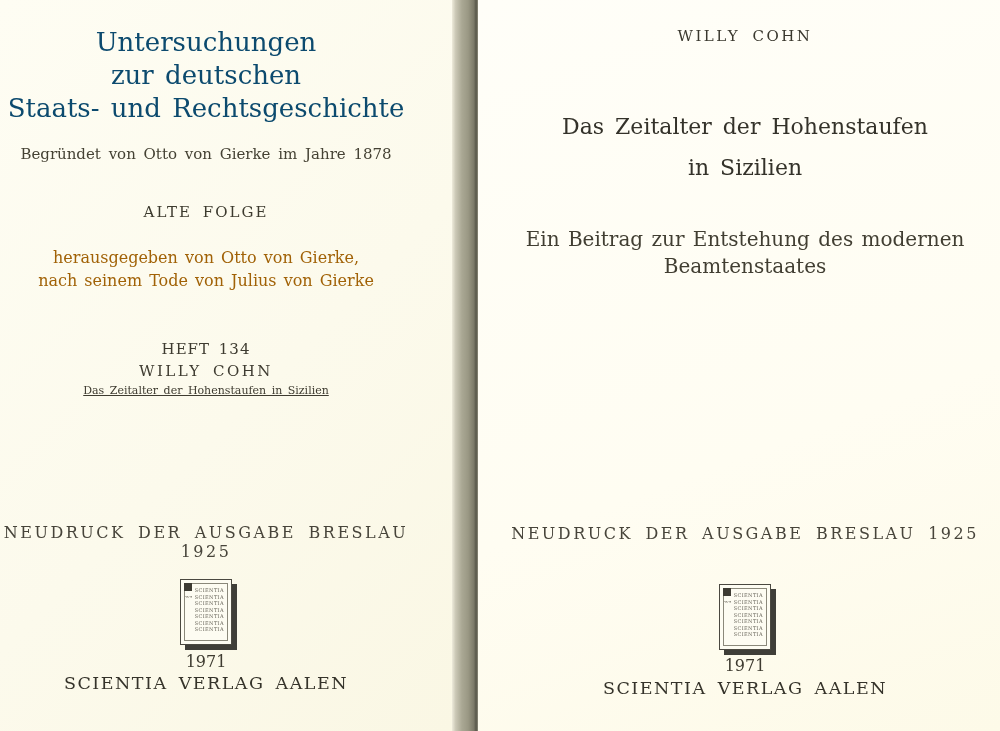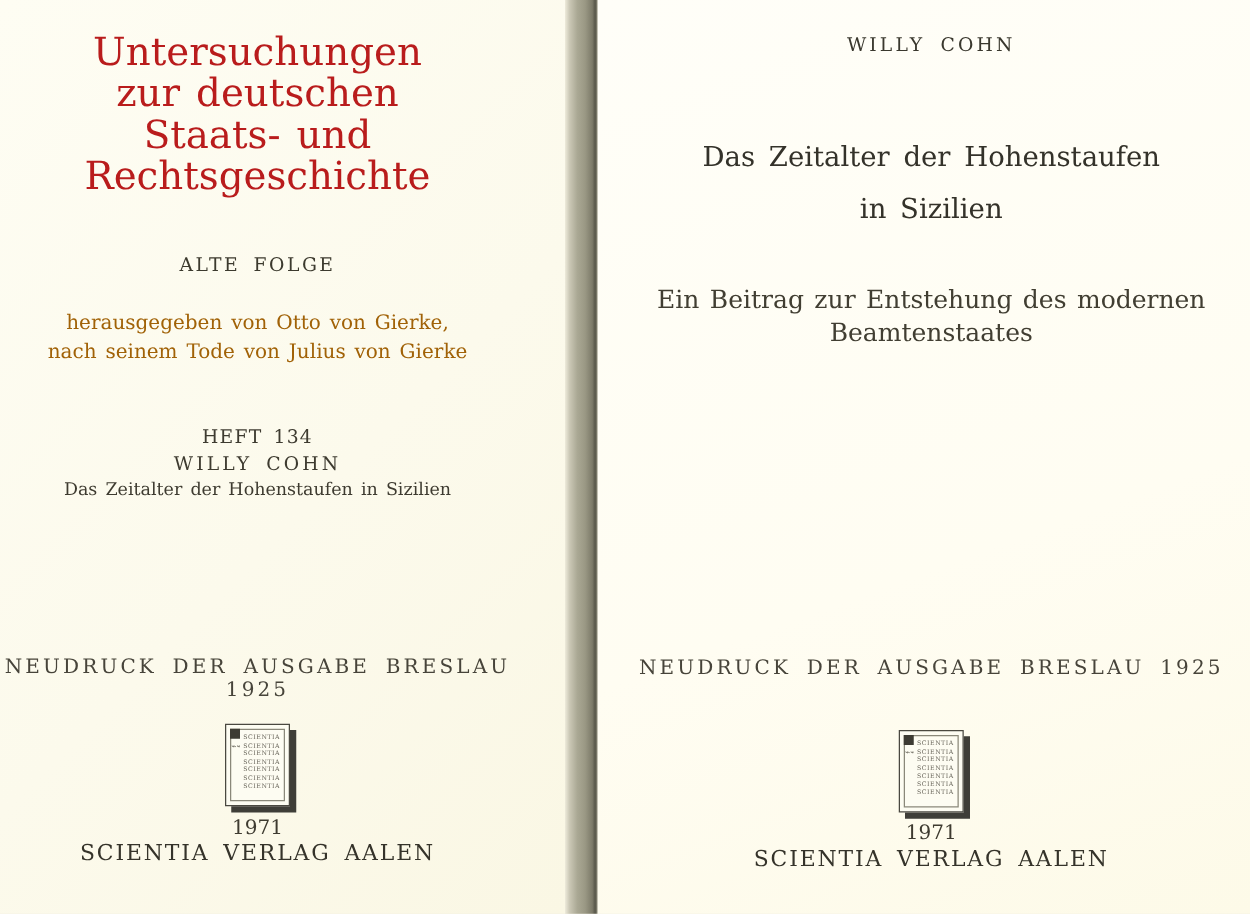--- a/index.html
+++ b/index.html
@@ -27,27 +27,27 @@
     background:linear-gradient(to right,
       #eeebdb 0%,#cbc8b6 14%,#aaa894 38%,#9a9884 62%,
       #7c7a69 84%,#565548 93%,#8f8d7c 100%);
   }
 
   .block{position:absolute;left:0;width:100%;text-align:center;color:#3e3b30;}
   .content{position:absolute;top:0;height:731px;}
   .content-left{left:2px;width:408px;}
   .content-right{left:490px;width:510px;}
 
-  .series-title{top:26px;font-size:31px;line-height:33px;color:#b91c1c;word-spacing:3px;}
+  .series-title{top:26px;font-size:26px;line-height:33px;color:#0c4a6e;word-spacing:3px;}
   .founded{top:145px;font-size:15px;word-spacing:3px;color:#454234;}
   .alte-folge{top:203px;font-size:15px;letter-spacing:2px;word-spacing:4px;color:#3c3a2e;}
   .editors{top:246px;font-size:16px;line-height:23px;word-spacing:2px;color:#a16207;}
   .heft{top:340px;font-size:15px;letter-spacing:1px;word-spacing:3px;}
   .author-l{top:362px;font-size:15px;letter-spacing:2.5px;word-spacing:4px;}
-  .work-title-l{top:384px;font-size:14px;word-spacing:2px;}
+  .work-title-l{top:384px;font-size:11px;word-spacing:2px;text-decoration:underline;}
   .neudruck{top:523px;font-size:16px;letter-spacing:2.5px;word-spacing:5px;color:#47443a;}
 
   .author-r{top:27px;font-size:15px;letter-spacing:2.5px;word-spacing:5px;color:#3a382e;}
   .main-title{top:106px;font-size:22px;line-height:41px;color:#34322a;word-spacing:4px;}
   .subtitle{top:226px;font-size:20px;line-height:27px;word-spacing:2px;color:#413e32;}
   .bildnis{top:305px;font-size:9px;letter-spacing:0.3px;color:#56523f;}
   .neudruck-r{top:524px;}
 
   .year-l{top:652px;font-size:16px;}
   .publisher-l{top:673px;font-size:17.5px;letter-spacing:1.5px;word-spacing:4px;color:#35332a;}
@@ -91,20 +91,21 @@
   <div class="page page-left"></div>
   <div class="page page-right"></div>
   <div class="gutter"></div>
 
   <div class="content content-left">
     <div class="block series-title">
       <div>Untersuchungen</div>
       <div>zur deutschen</div>
       <div>Staats- und Rechtsgeschichte</div>
     </div>
+    <div class="block founded">Begründet von Otto von Gierke im Jahre 1878</div>
     <div class="block alte-folge">ALTE FOLGE</div>
     <div class="block editors">
       <div>herausgegeben von Otto von Gierke,</div>
       <div>nach seinem Tode von Julius von Gierke</div>
     </div>
     <div class="block heft">HEFT 134</div>
     <div class="block author-l">WILLY COHN</div>
     <div class="block work-title-l">Das Zeitalter der Hohenstaufen in Sizilien</div>
     <div class="block neudruck">NEUDRUCK DER AUSGABE BRESLAU 1925</div>
 

